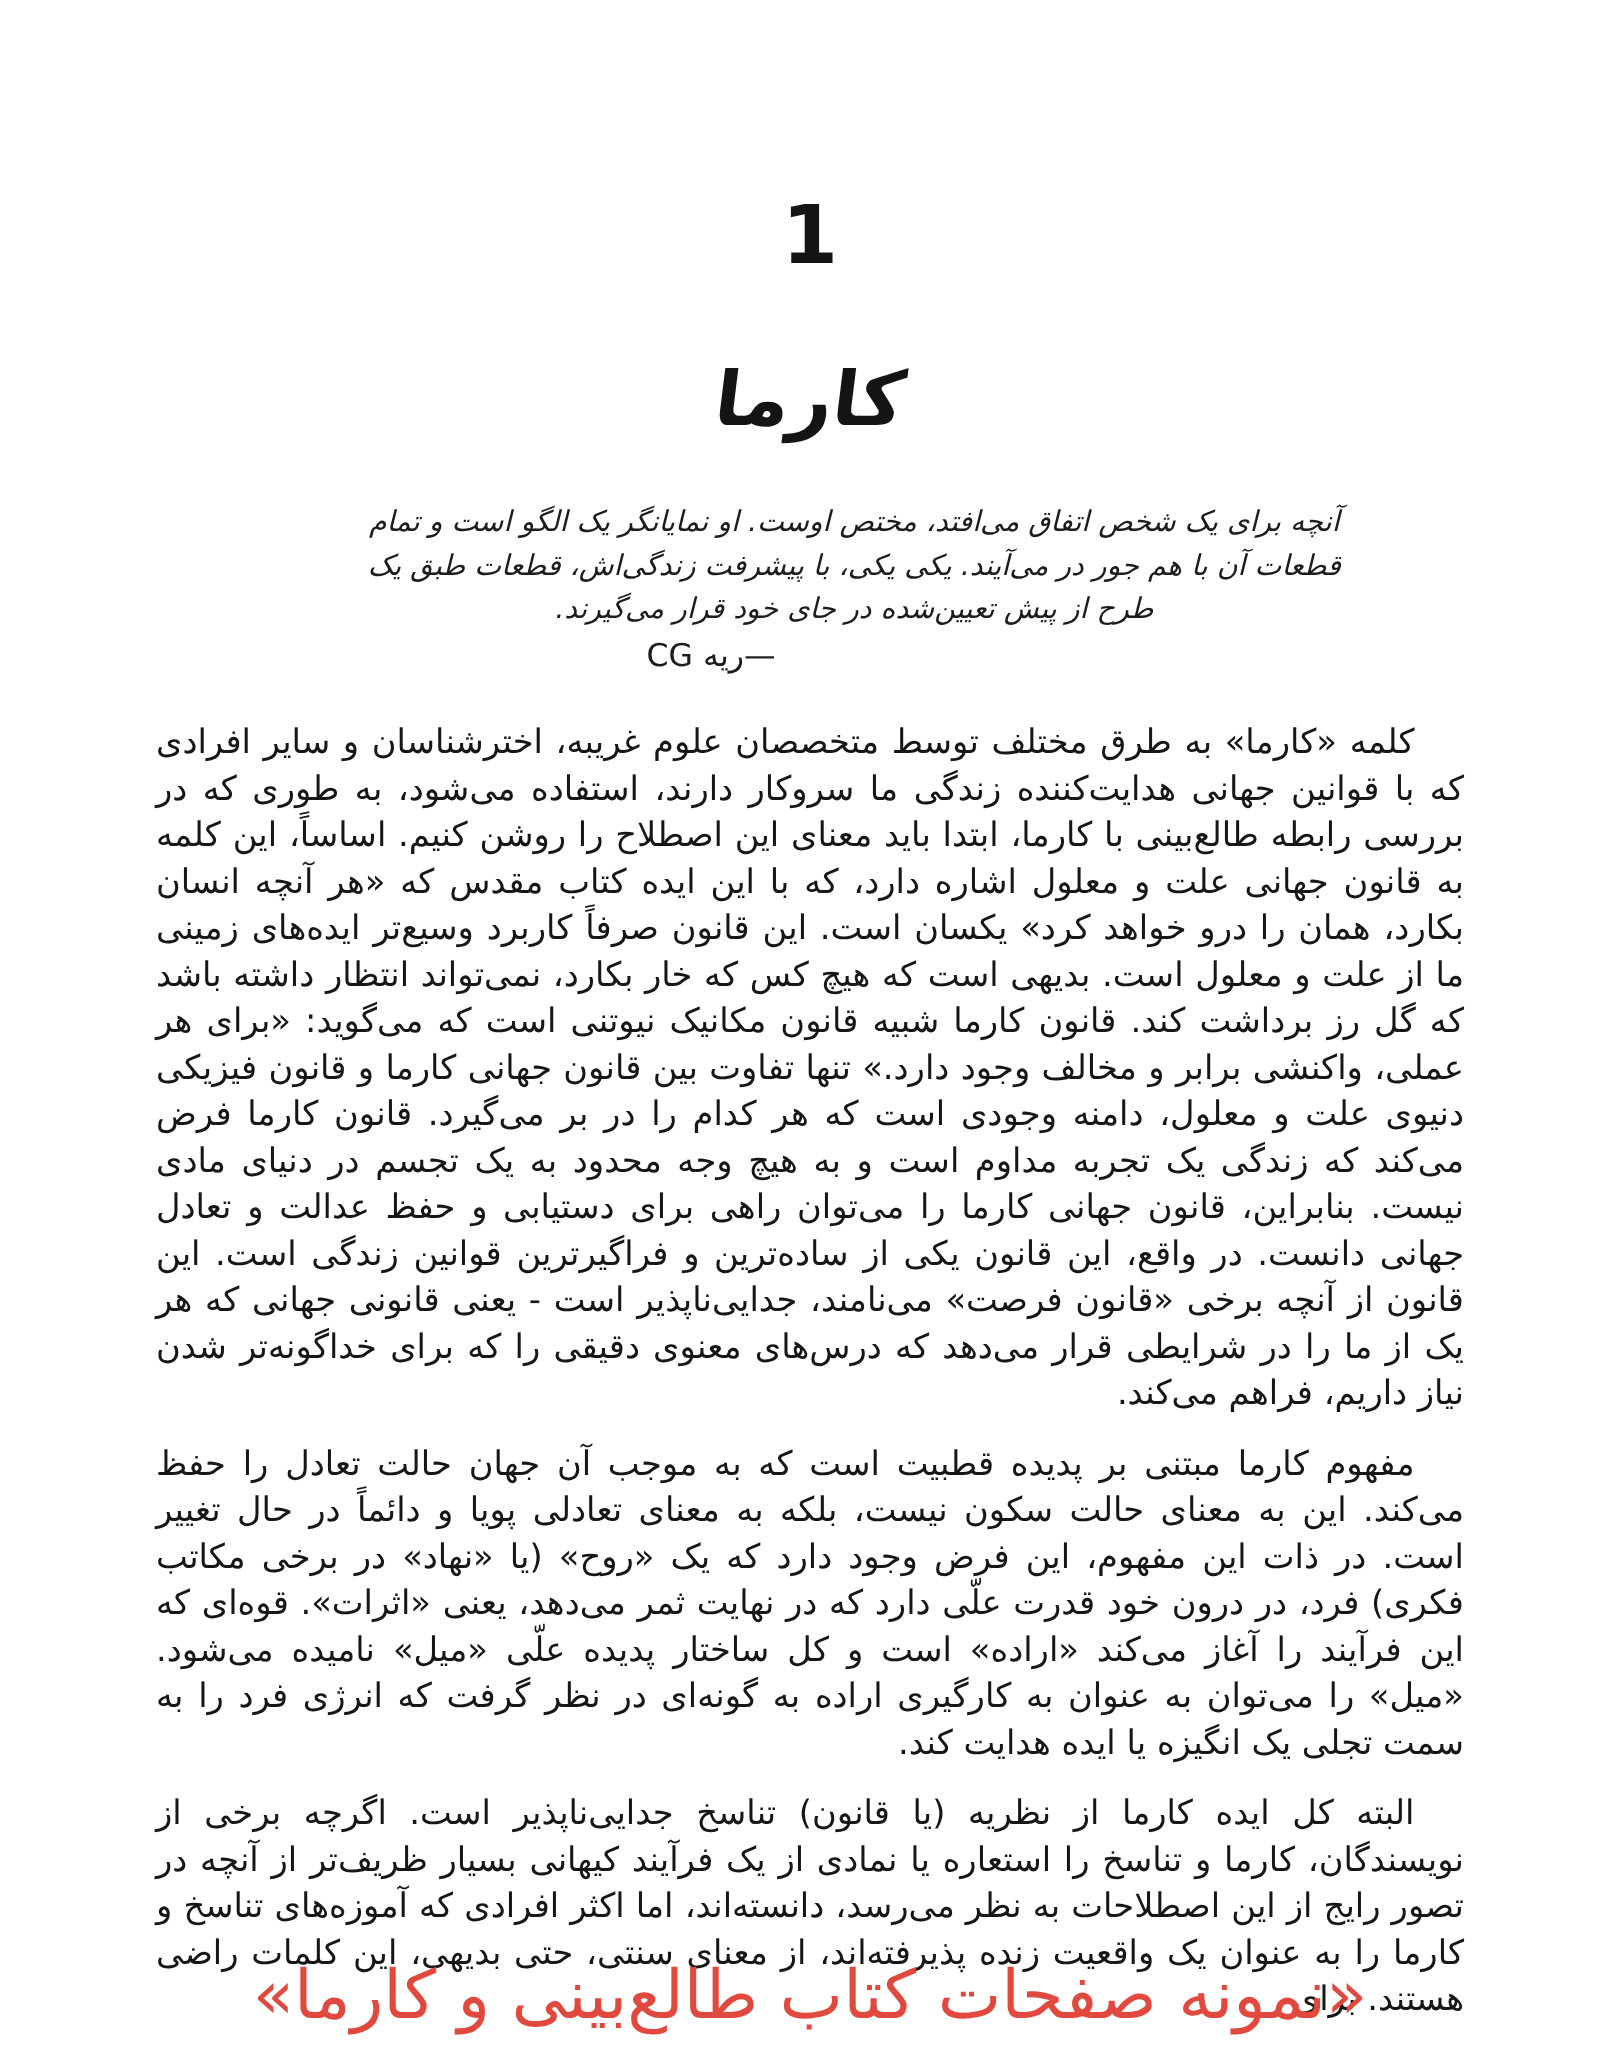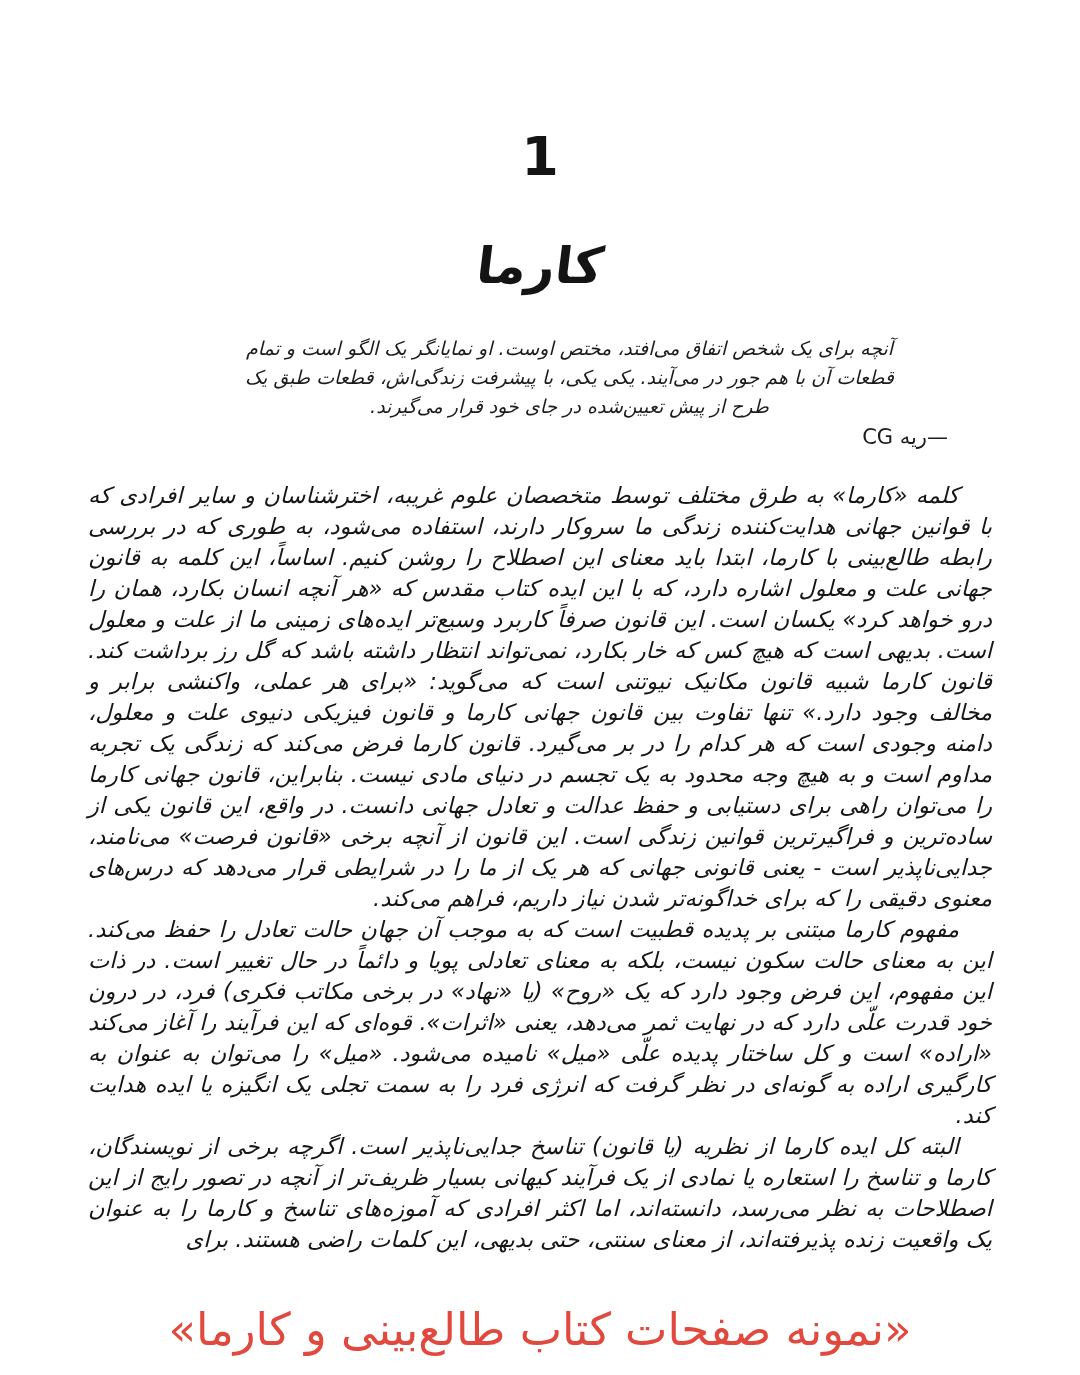--- a/index.html
+++ b/index.html
@@ -46,34 +46,33 @@
   }
   .epigraph-attribution {
     direction: rtl;
     margin: 3px 132px 0 0;
     text-align: left;
     font-size: 21px;
     line-height: 26px;
     color: #1c1c1c;
   }
   
-  .epigraph-attribution { text-align: right; }
+  .epigraph-attribution { text-align: center; }
   .body-text {
     direction: rtl;
     margin: 30px 88px 0 88px;
     text-align: justify;
     font-size: 22.5px;
     line-height: 31px;
     color: #161616;
   }
   .body-text p {
-    margin: 0;
+    margin: 16px;
     padding: 0;
     text-indent: 33px;
-    font-style: italic;
   }
   .footer-note {
     position: absolute;
     left: 0;
     top: 1296px;
     width: 100%;
     direction: rtl;
     text-align: center;
     font-size: 45px;
     line-height: 1.5;

